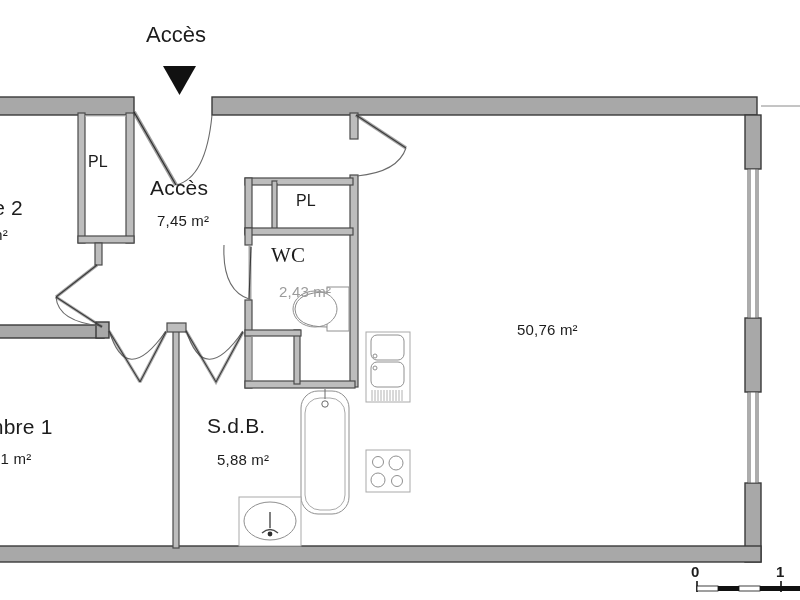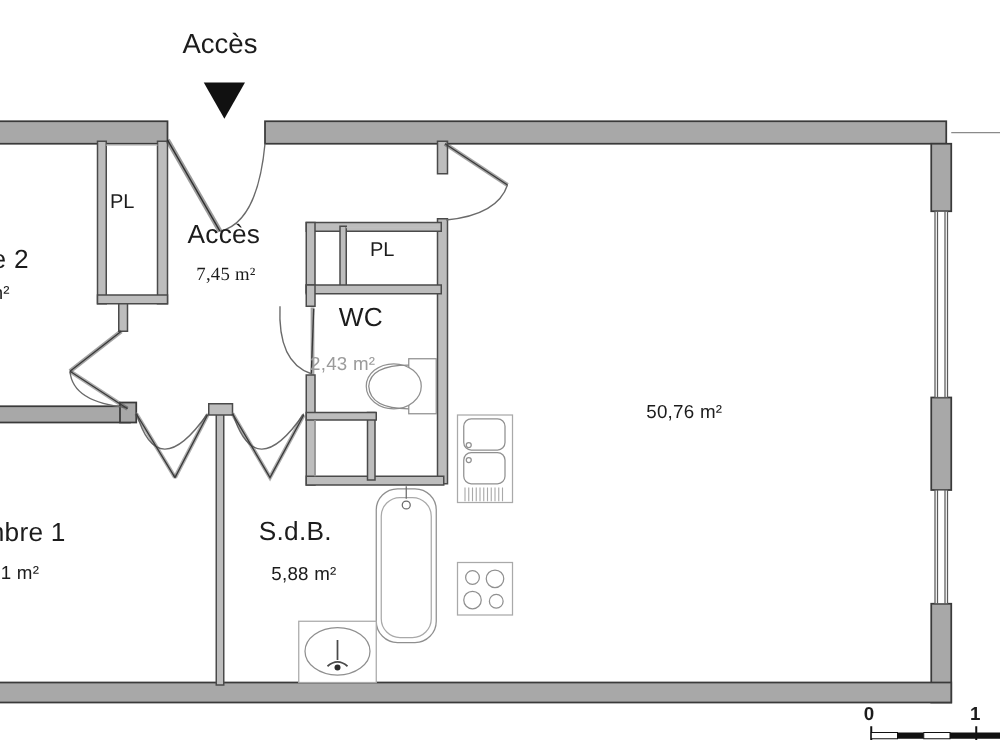--- a/index.html
+++ b/index.html
@@ -256,24 +256,24 @@
 
   <div class="txt access-label" style="left:146px; top:22px;">Accès</div>
 
   <div class="txt room-name" style="left:-14px; top:196px;">re 2</div>
   <div class="txt room-area" style="left:-10px; top:226px;">m²</div>
 
   <div class="txt room-name" style="left:-14px; top:415px;">mbre 1</div>
   <div class="txt room-area" style="left:-8px; top:450px;">61 m²</div>
 
   <div class="txt room-name" style="left:150px; top:176px;">Accès</div>
-  <div class="txt room-area" style="left:157px; top:212px;font-family:Liberation Serif, serif;">7,45 m²</div>
-
-  <div class="txt room-name" style="left:271px; top:243px;">WC</div>
-  <div class="txt room-area faded" style="left:248px; top:283px;">2,43 m²</div>
+  <div class="txt room-area" style="left:157px; top:212px;">7,45 m²</div>
+
+  <div class="txt room-name" style="left:271px; top:243px;font-family:Liberation Serif, serif;">WC</div>
+  <div class="txt room-area faded" style="left:279px; top:283px;">2,43 m²</div>
 
   <div class="txt room-name" style="left:207px; top:414px;">S.d.B.</div>
   <div class="txt room-area" style="left:217px; top:451px;">5,88 m²</div>
 
   <div class="txt room-area" style="left:517px; top:321px;">50,76 m²</div>
 
   <div class="txt closet-label" style="left:88px; top:153px;">PL</div>
   <div class="txt closet-label" style="left:296px; top:192px;">PL</div>
 
   <div class="txt scale-num" style="left:691px; top:563px;">0</div>

